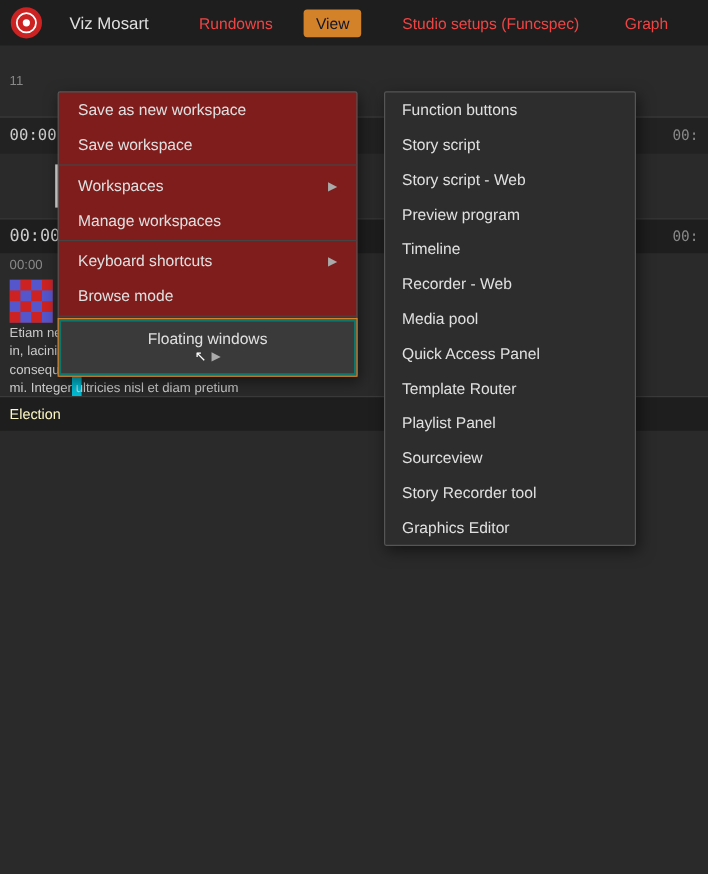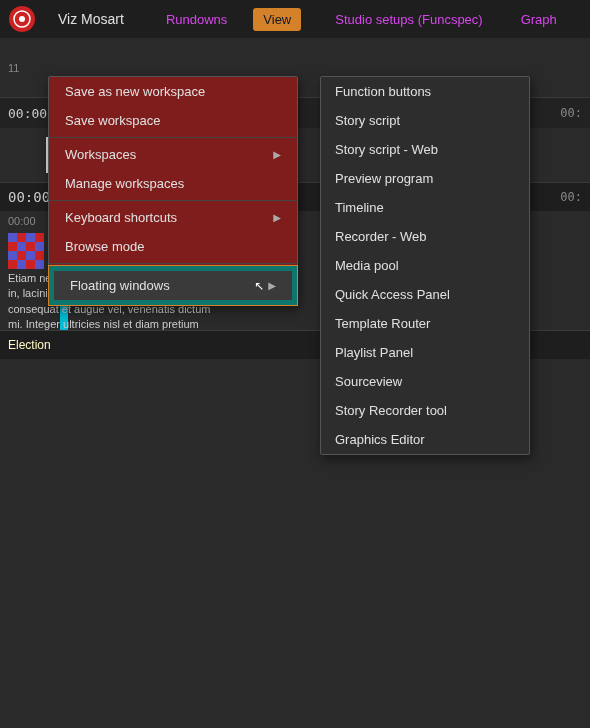--- a/index.html
+++ b/index.html
@@ -33,21 +33,21 @@
       color: #e0e0e0;
       font-size: 14px;
       font-weight: 500;
       margin-right: 16px;
     }
     .menu-item {
       padding: 4px 10px;
       border-radius: 3px;
       cursor: pointer;
       font-size: 13px;
-      color: #d946ef;
+      color: #ef4444;
     }
     .menu-item.active {
       background: #d4822a;
       color: #0f172a;
     }
     .menu-item-studio {
       margin-left: 8px;
     }
     .menu-item-graph {
       margin-left: 2px;
@@ -310,21 +310,21 @@
     </div>
     <div class="dropdown-divider"></div>
     <div class="dropdown-item">
       <span>Keyboard shortcuts</span>
       <span class="dropdown-arrow">▶</span>
     </div>
     <div class="dropdown-item">
       <span>Browse mode</span>
     </div>
     <div class="dropdown-divider"></div>
-    <div class="dropdown-item highlighted" style="border:5px solid #0f766e;">
+    <div class="dropdown-item highlighted" style="border:2px solid #0f766e;flex-direction:column;">
       <span>Floating windows</span>
       <div style="display:flex;align-items:center;gap:4px;">
         <span style="font-size:12px;color:#fff;">↖</span>
         <span class="dropdown-arrow">▶</span>
       </div>
     </div>
   </div>
 
   <div class="submenu">
     <div class="submenu-item">

